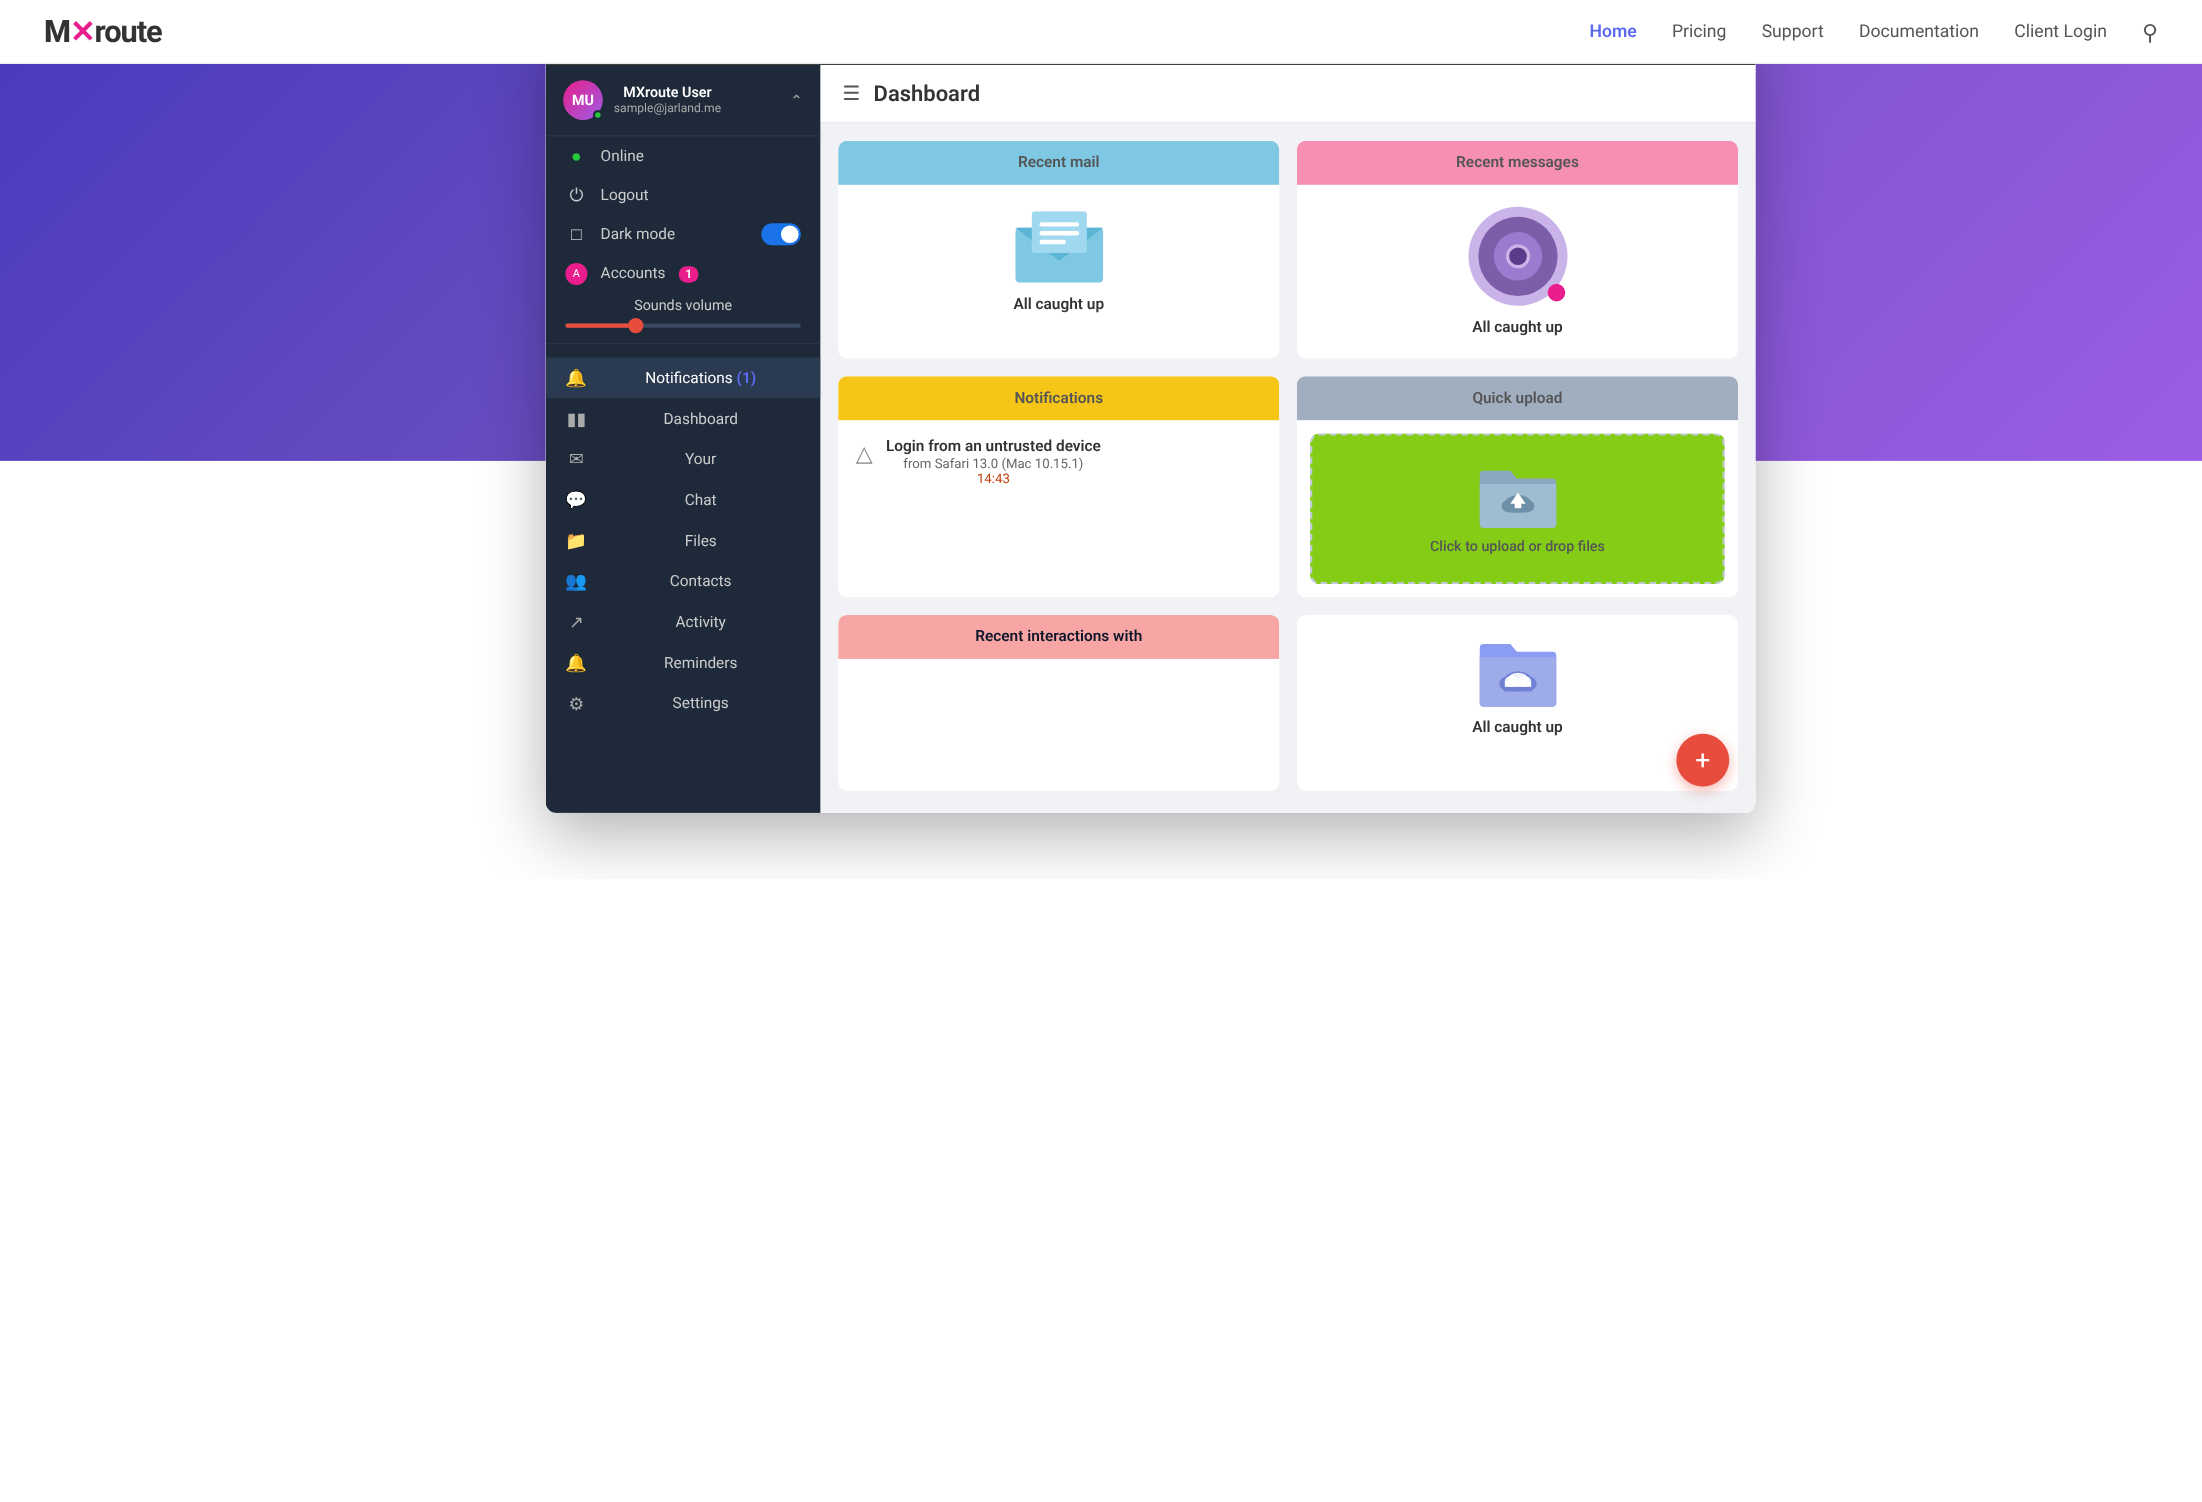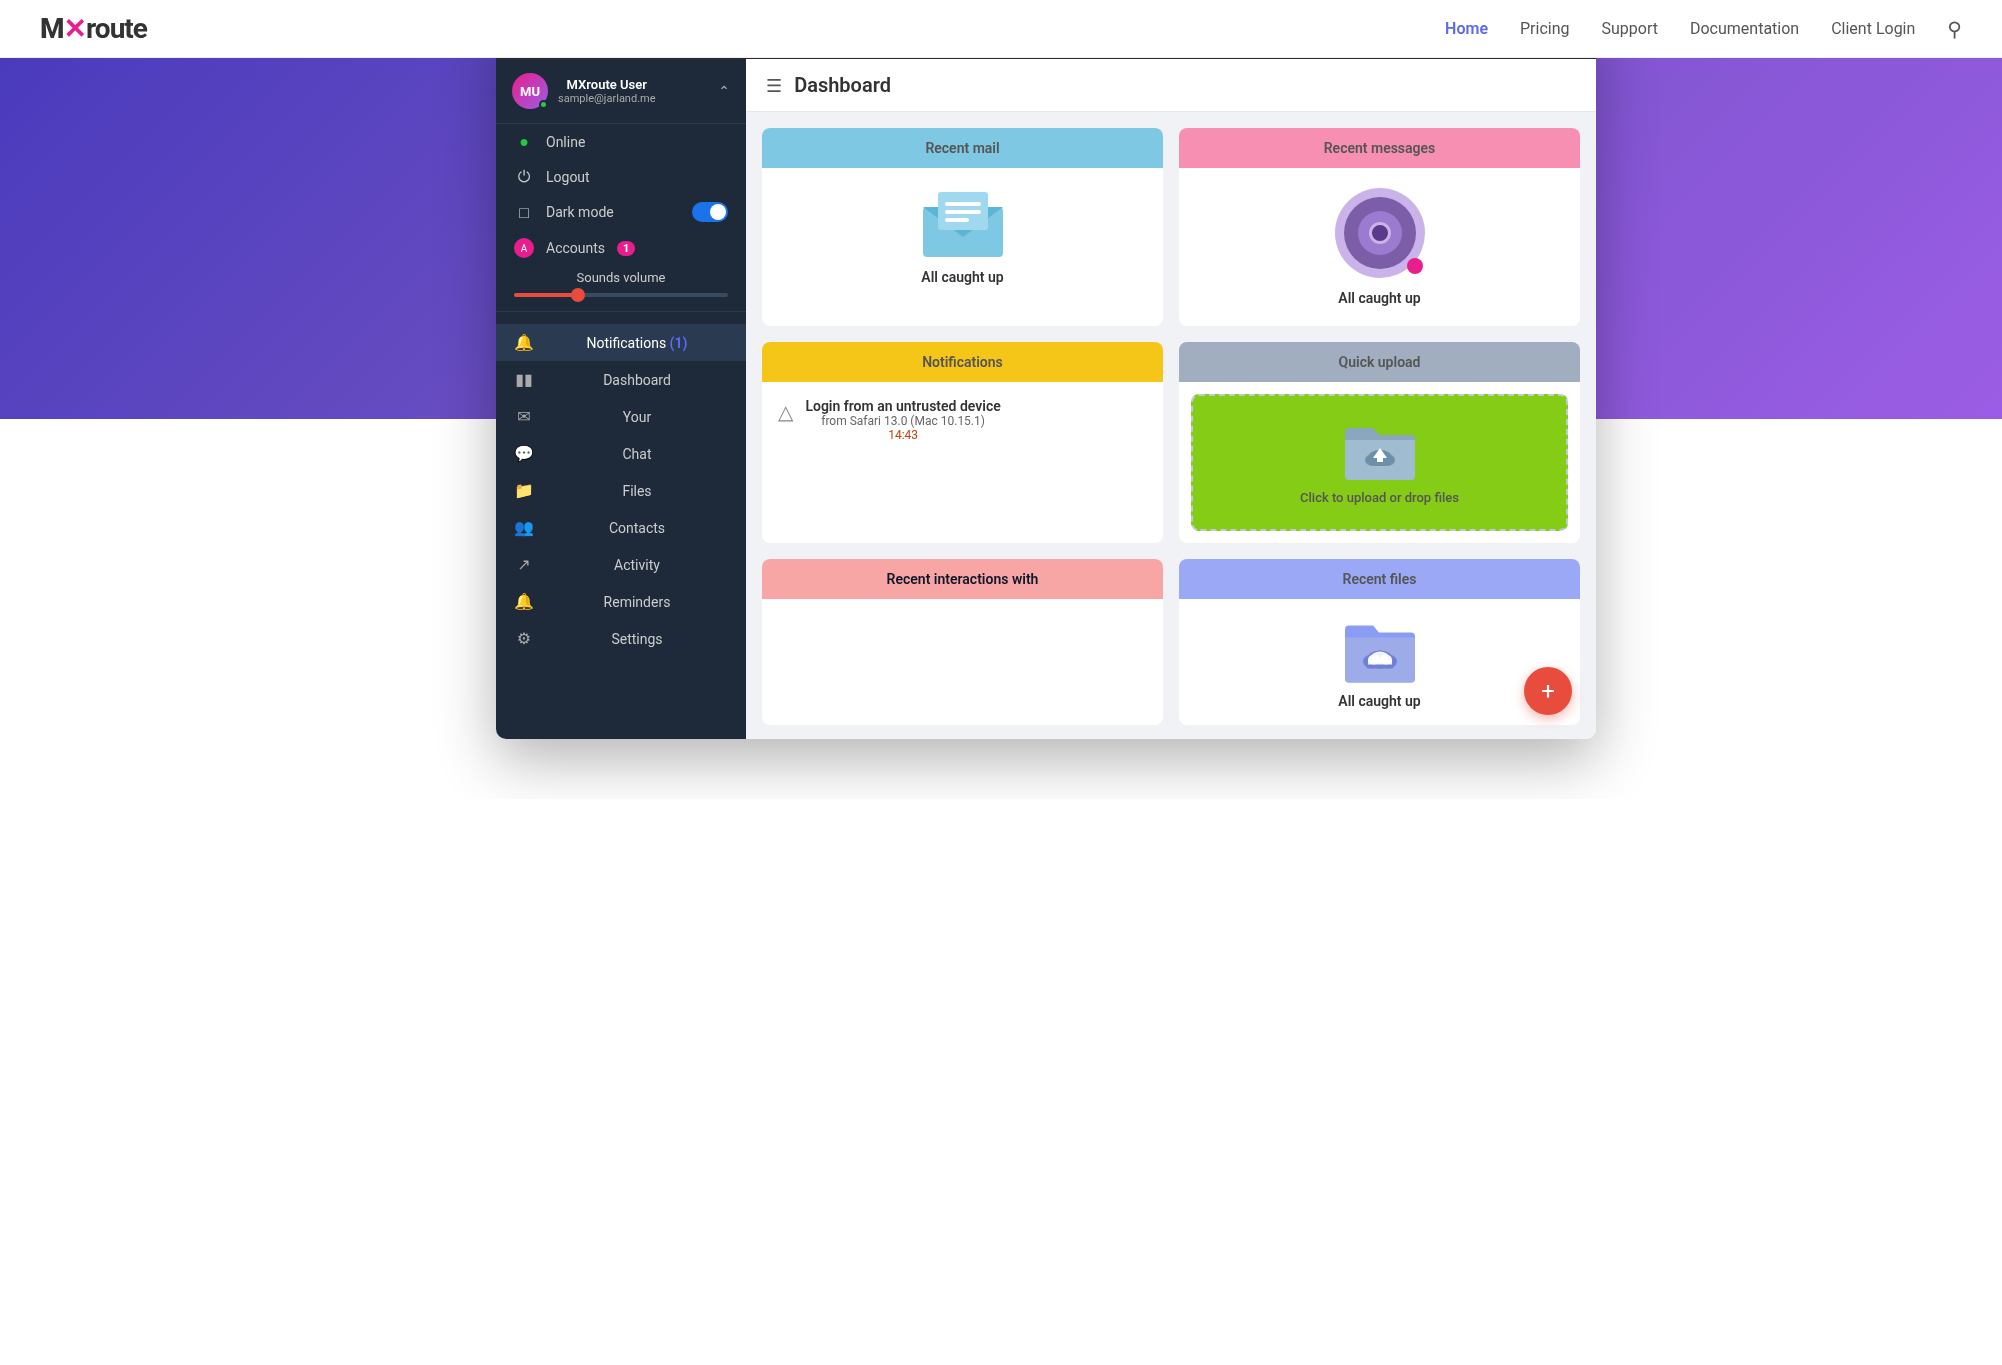--- a/index.html
+++ b/index.html
@@ -540,21 +540,20 @@
               <span class="upload-text">Click to upload or drop files</span>
             </div>
           </div>
 
           <div class="card">
             <div class="card-header salmon">Recent interactions with</div>
             <div class="recent-interactions-body"></div>
           </div>
 
           <div class="card">
-            <div class="card-header lavender">Recent files</div>
             <div class="recent-files-body">
               <svg class="folder-icon-files" viewBox="0 0 70 65">
                 <path d="M0,12 Q0,8 4,8 L28,8 L34,15 L66,15 Q70,15 70,19 L70,61 Q70,65 66,65 L4,65 Q0,65 0,61 Z" fill="#8b9cf5"></path>
                 <path d="M0,20 L70,20 L70,61 Q70,65 66,65 L4,65 Q0,65 0,61 Z" fill="#9dace8"></path>
 
                 <ellipse cx="35" cy="42" rx="13" ry="9" fill="#7080d5"></ellipse>
                 <ellipse cx="27" cy="44" rx="9" ry="7" fill="#7080d5"></ellipse>
                 <ellipse cx="43" cy="44" rx="9" ry="7" fill="#7080d5"></ellipse>
                 <rect x="22" y="42" width="26" height="9" fill="#7080d5"></rect>
                 <ellipse cx="35" cy="42" rx="13" ry="9" fill="#7080d5"></ellipse>

